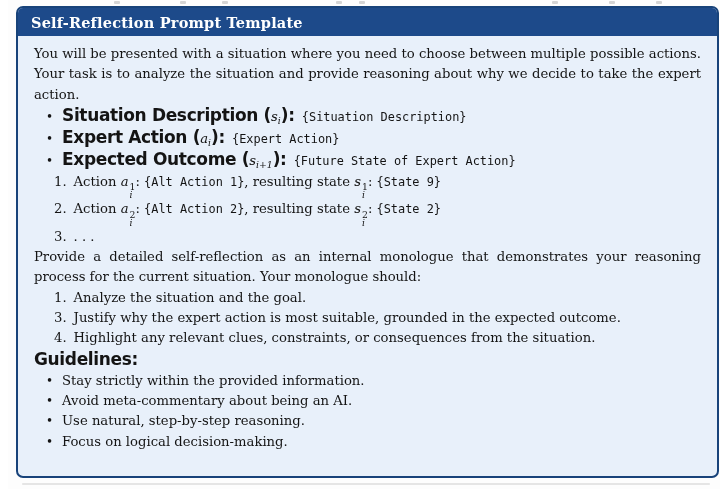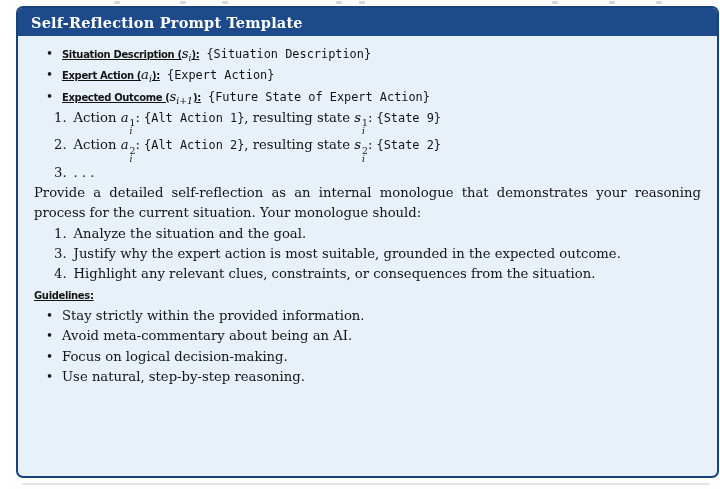--- a/index.html
+++ b/index.html
@@ -35,21 +35,21 @@
   .line.bullet .marker {
     display:inline-block; margin-left:12px; width:16px; font-size:12px;
   }
   .line.num .marker {
     display:inline-block; margin-left:20px; padding-right:7px;
   }
   .seg-rm { font-family:"DejaVu Serif", serif; }
   .seg-it { font-family:"DejaVu Serif", serif; }
   .seg-sf {
     font-family:"DejaVu Sans", sans-serif; font-weight:bold;
-    font-size:10px; letter-spacing:-0.35px;text-decoration:underline;
+    font-size:17px; letter-spacing:-0.35px;
   }
   .seg-tt { font-family:"DejaVu Sans Mono", monospace; font-size:11.9px; }
   .seg-mi { font-family:"DejaVu Serif", serif; font-style:italic; }
   sub.msub {
     font-size:9.3px; font-style:italic; vertical-align:-3px; line-height:0;
   }
   .supsub {
     display:inline-flex; flex-direction:column; align-items:flex-start;
     vertical-align:-4.5px; font-size:9.3px; line-height:1; margin-left:1px;
   }
@@ -74,20 +74,21 @@
       <i style="left:544px"></i>
     <i style="left:601px"></i>
       <i style="left:648px"></i>
   </div>
 
   <div class="tcolorbox">
     <div class="box-header">
       <span class="box-title">Self-Reflection Prompt Template</span>
     </div>
     <div class="box-body" id="box-body">
+        <div class="line p"><span class="seg-rm">You will be presented with a situation where you need to choose between multiple possible actions. Your task is to analyze the situation and provide reasoning about why we decide to take the expert action.</span></div>
         <div class="line bullet"><span class="marker">•</span><span class="seg-sf">Situation Description (</span><span class="seg-mi">s<sub class="msub">i</sub></span><span class="seg-sf">):</span><span class="seg-tt"> {Situation Description}</span></div>
         <div class="line bullet"><span class="marker">•</span><span class="seg-sf">Expert Action (</span><span class="seg-mi">a<sub class="msub">i</sub></span><span class="seg-sf">):</span><span class="seg-tt"> {Expert Action}</span></div>
         <div class="line bullet"><span class="marker">•</span><span class="seg-sf">Expected Outcome (</span><span class="seg-mi">s<sub class="msub">i+1</sub></span><span class="seg-sf">):</span><span class="seg-tt"> {Future State of Expert Action}</span></div>
         <div class="line num"><span class="marker">1.</span><span class="seg-rm">Action </span><span class="seg-mi">a<span class="supsub">
               <span class="ssup">1</span>
               <span class="ssub">i</span>
             </span></span><span class="seg-rm">: </span><span class="seg-tt">{Alt Action 1}</span><span class="seg-rm">, resulting state </span><span class="seg-mi">s<span class="supsub">
               <span class="ssup">1</span>
               <span class="ssub">i</span>
             </span></span><span class="seg-rm">: </span><span class="seg-tt">{State 9}</span></div>
@@ -99,20 +100,20 @@
               <span class="ssub">i</span>
             </span></span><span class="seg-rm">: </span><span class="seg-tt">{State 2}</span></div>
         <div class="line num"><span class="marker">3.</span><span class="seg-rm">. . .</span></div>
         <div class="line p"><span class="seg-rm">Provide a detailed self-reflection as an </span><span class="seg-it">internal monologue</span><span class="seg-rm"> that demonstrates your reasoning process for the current situation. Your monologue should:</span></div>
         <div class="line num"><span class="marker">1.</span><span class="seg-rm">Analyze the situation and the goal.</span></div>
         <div class="line num"><span class="marker">3.</span><span class="seg-rm">Justify why the expert action is most suitable, grounded in the expected outcome.</span></div>
         <div class="line num"><span class="marker">4.</span><span class="seg-rm">Highlight any relevant clues, constraints, or consequences from the situation.</span></div>
         <div class="line p"><span class="seg-sf">Guidelines:</span></div>
         <div class="line bullet"><span class="marker">•</span><span class="seg-rm">Stay strictly within the provided information.</span></div>
         <div class="line bullet"><span class="marker">•</span><span class="seg-rm">Avoid meta-commentary about being an AI.</span></div>
+        <div class="line bullet"><span class="marker">•</span><span class="seg-rm">Use natural, step-by-step reasoning.</span></div>
         <div class="line bullet"><span class="marker">•</span><span class="seg-rm">Focus on logical decision-making.</span></div>
-        <div class="line bullet"><span class="marker">•</span><span class="seg-rm">Use natural, step-by-step reasoning.</span></div>
       </div>
   </div>
 
   <div class="bottom-smudge"></div>
 
 </div>
 
 </body></html>

